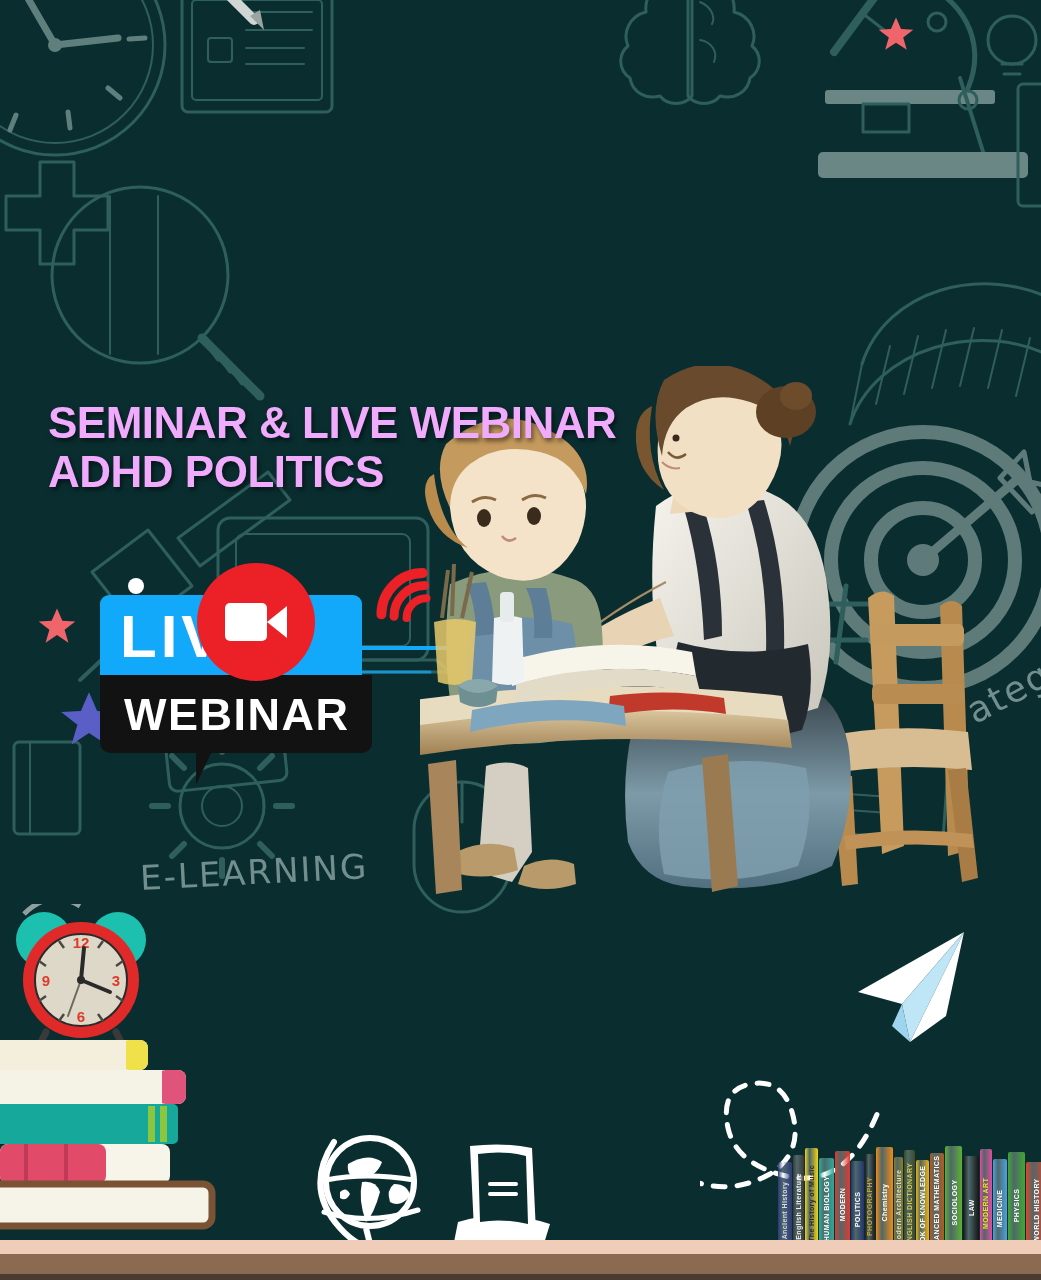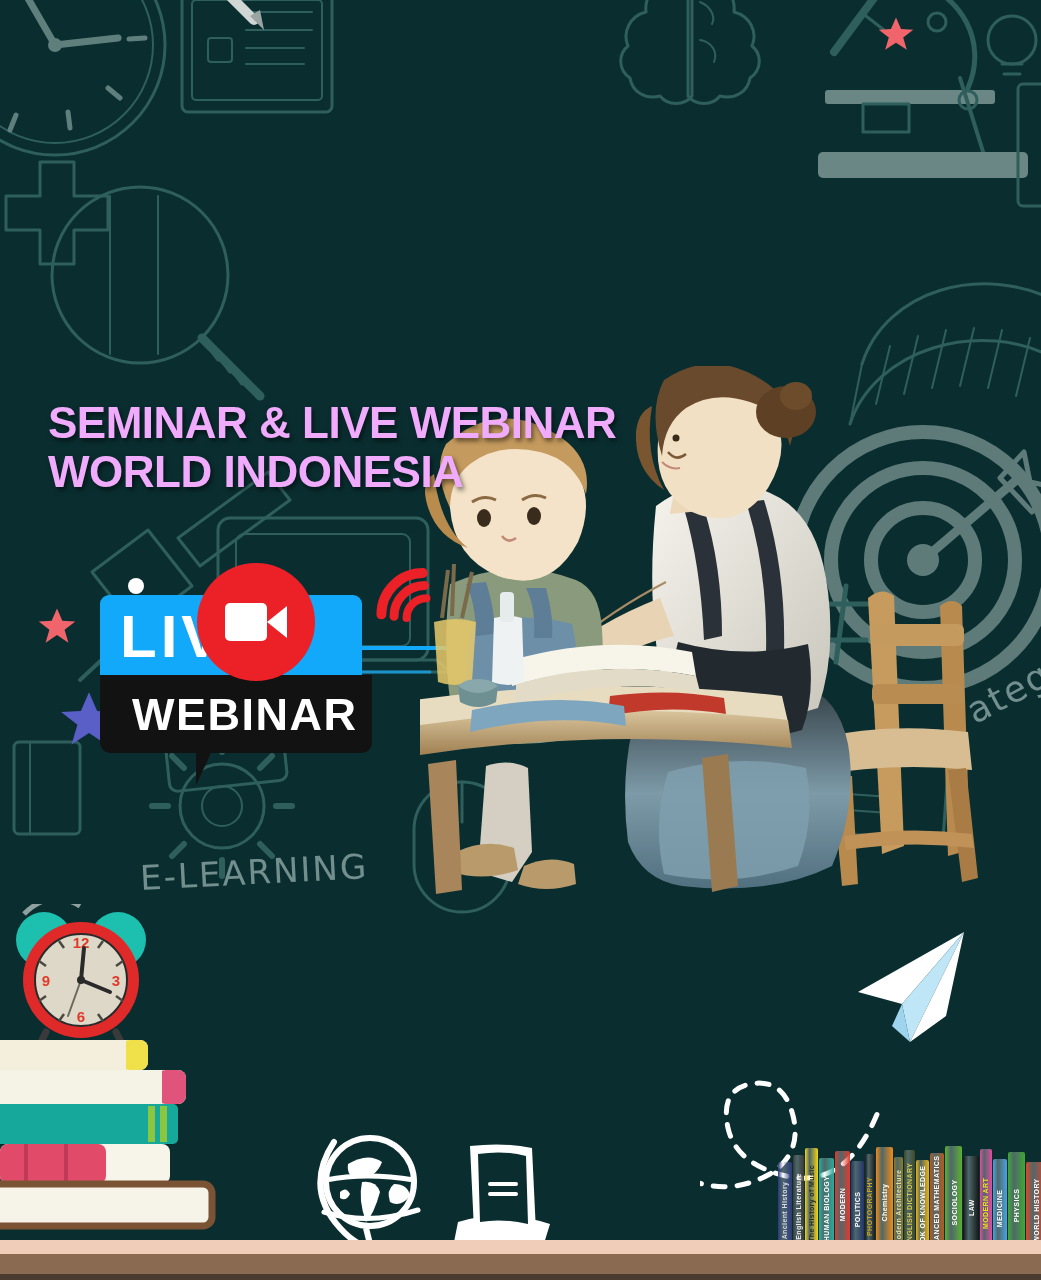--- a/index.html
+++ b/index.html
@@ -56,21 +56,21 @@
     display:flex;align-items:center;
   }
   #badge-webinar-bubble:after{
     content:"";position:absolute;left:96px;top:76px;
     border-left:16px solid #121212;
     border-bottom:34px solid transparent;
     border-right:22px solid transparent;
   }
   #badge-webinar-text{
     color:#fff;font-size:45px;font-weight:bold;letter-spacing:1.5px;
-    padding-left:32px;line-height:1;
+    padding-left:24px;line-height:1;
   }
   #badge-rec-circle{
     position:absolute;left:197px;top:563px;width:118px;height:118px;
     border-radius:50%;background:#ec2027;z-index:31;
     display:flex;align-items:center;justify-content:center;
   }
   #badge-cam-icon{position:relative;width:62px;height:38px;}
   #badge-cam-icon .body{
     position:absolute;left:0;top:0;width:42px;height:38px;background:#fff;border-radius:5px;
   }
@@ -379,21 +379,21 @@
         <rect x="80" y="226" width="14" height="30" rx="4" fill="#e6ebeb"></rect>
 
         <ellipse cx="58" cy="322" rx="20" ry="9" fill="#88a8ab"></ellipse>
         <path d="M38 320 q20 14 40 0 l-2 16 q-18 10 -36 0 z" fill="#6f9093"></path>
       </g>
     </svg>
   </div>
 
   <div id="headline">
     <div>SEMINAR &amp; LIVE WEBINAR</div>
-    <div>WORLD INDONESIA</div>
+    <div>ADHD POLITICS</div>
   </div>
 
   <svg class="star" id="star-coral-left" viewBox="0 0 100 100">
     <path d="M50 4 L64 36 L98 38 L70 60 L80 94 L50 74 L20 94 L30 60 L2 38 L36 36 Z" fill="#f0656b"></path>
   </svg>
   <svg class="star" id="star-indigo-left" viewBox="0 0 100 100">
     <path d="M50 4 L64 36 L98 38 L70 60 L80 94 L50 74 L20 94 L30 60 L2 38 L36 36 Z" fill="#5a5fc7"></path>
   </svg>
   <svg class="star" id="star-coral-top" viewBox="0 0 100 100">
     <path d="M50 4 L64 36 L98 38 L70 60 L80 94 L50 74 L20 94 L30 60 L2 38 L36 36 Z" fill="#f0656b"></path>

